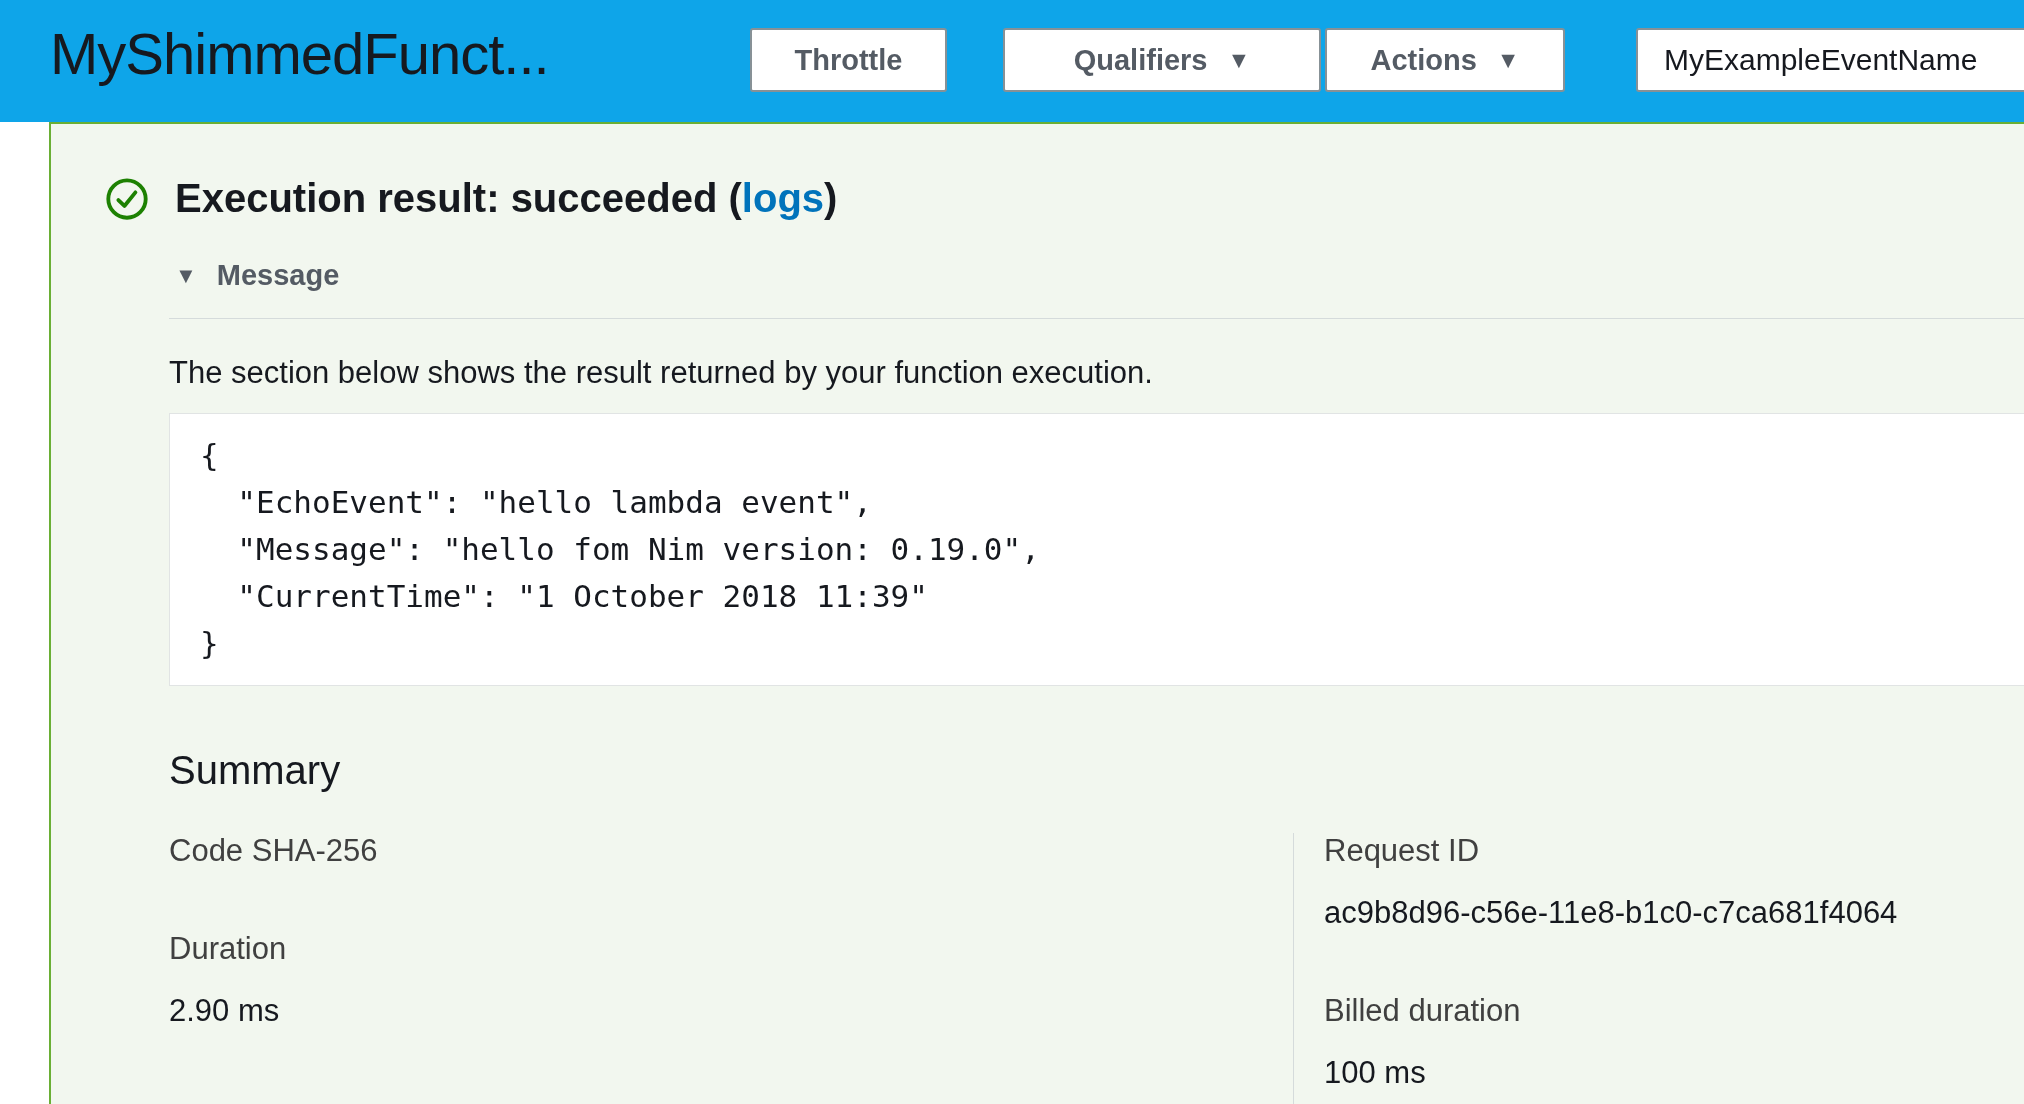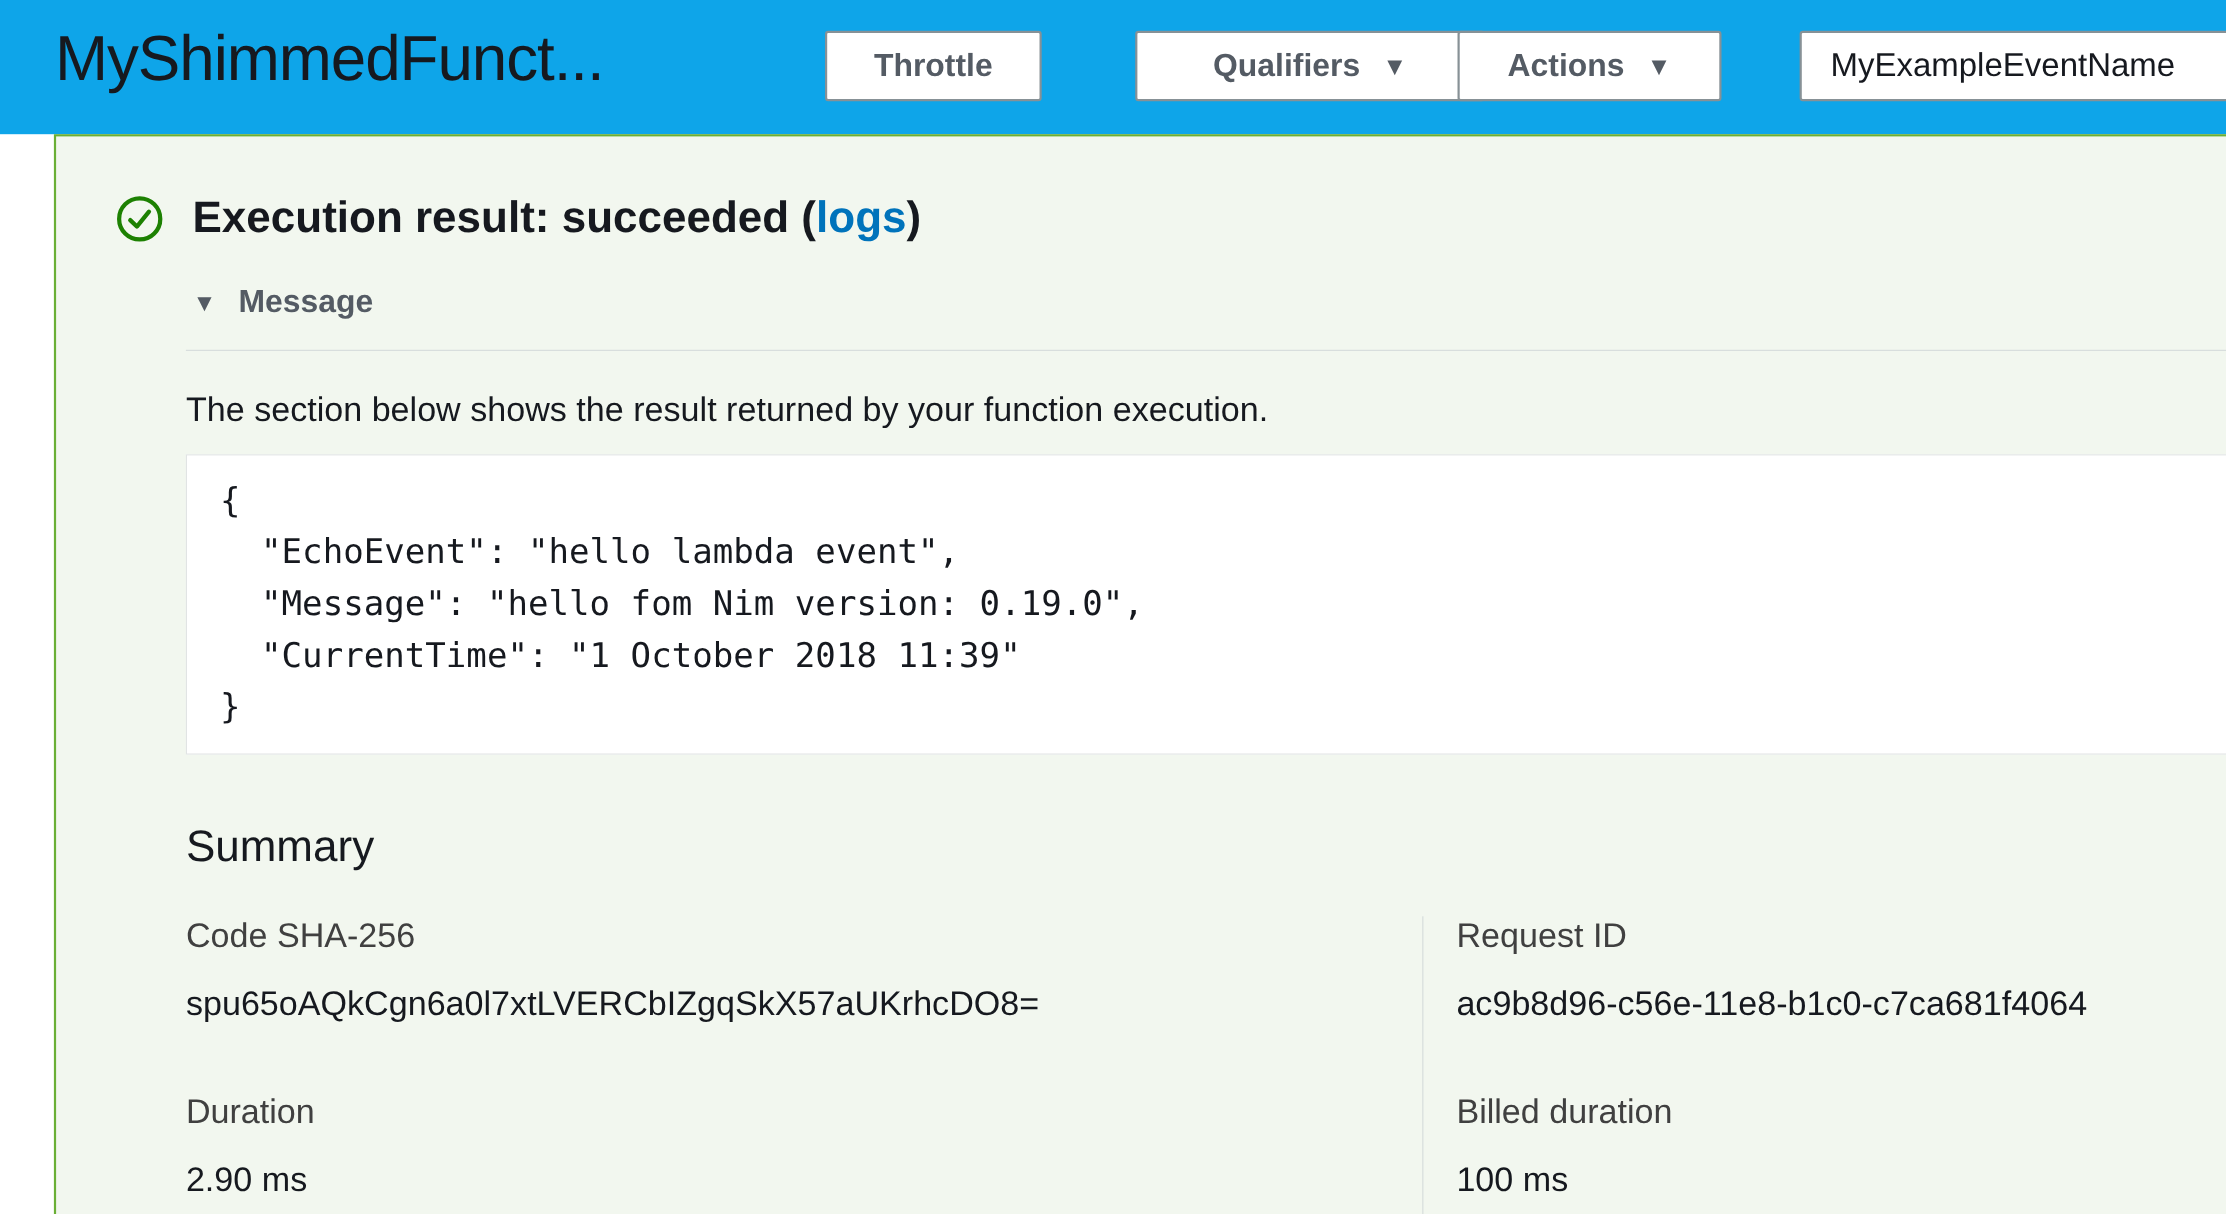--- a/index.html
+++ b/index.html
@@ -21,21 +21,21 @@
     white-space: nowrap;
   }
   .hdr-btn {
     position: absolute; top: 28px; height: 64px;
     background: #ffffff; border: 2px solid #879196; border-radius: 3px;
     display: flex; align-items: center; justify-content: center;
     font-size: 29px; font-weight: bold; color: #545b64;
     cursor: pointer; white-space: nowrap;
   }
   .btn-throttle  { left: 710px;  width: 197px; margin-left: 40px; }
-  .btn-qualifiers{ left: 1032px;  width: 318px; }
+  .btn-qualifiers{ left: 1003px;  width: 318px; }
   .btn-actions   { left: 1325px; width: 240px; }
   .caret { font-size: 23px; margin-left: 20px; color: #545b64; }
   .event-select {
     position: absolute; left: 1636px; top: 28px; width: 520px; height: 64px;
     background: #ffffff; border: 2px solid #879196; border-radius: 3px;
     display: flex; align-items: center; padding-left: 26px;
     font-size: 30px; color: #16191f; cursor: pointer; white-space: nowrap; overflow: hidden;
   }
 
   
@@ -125,21 +125,20 @@
   "Message": "hello fom Nim version: 0.19.0",
   "CurrentTime": "1 October 2018 11:39"
 }</div>
 
   <div class="summary-title">Summary</div>
 
   <div class="summary-grid">
     <div class="summary-col-left">
       <div class="field">
         <div class="field-label">Code SHA-256</div>
-        <div class="field-value">spu65oAQkCgn6a0l7xtLVERCbIZgqSkX57aUKrhcDO8=</div>
       </div>
       <div class="field">
         <div class="field-label">Duration</div>
         <div class="field-value">2.90 ms</div>
       </div>
     </div>
     <div class="summary-col-right">
       <div class="field">
         <div class="field-label">Request ID</div>
         <div class="field-value">ac9b8d96-c56e-11e8-b1c0-c7ca681f4064</div>

